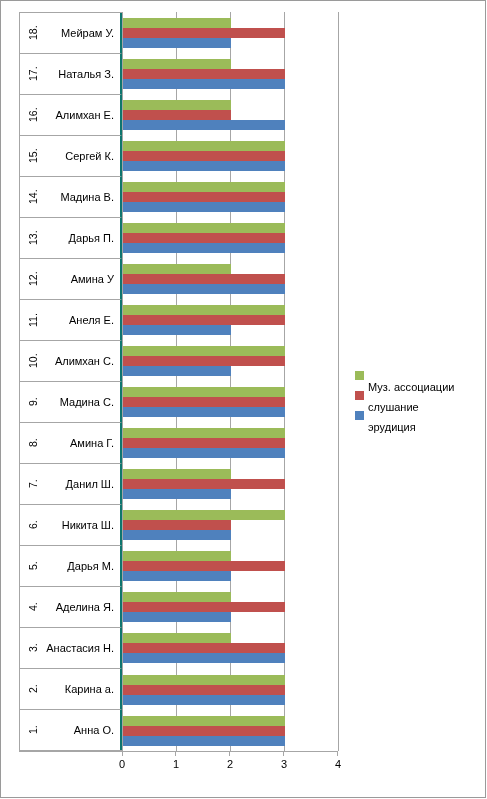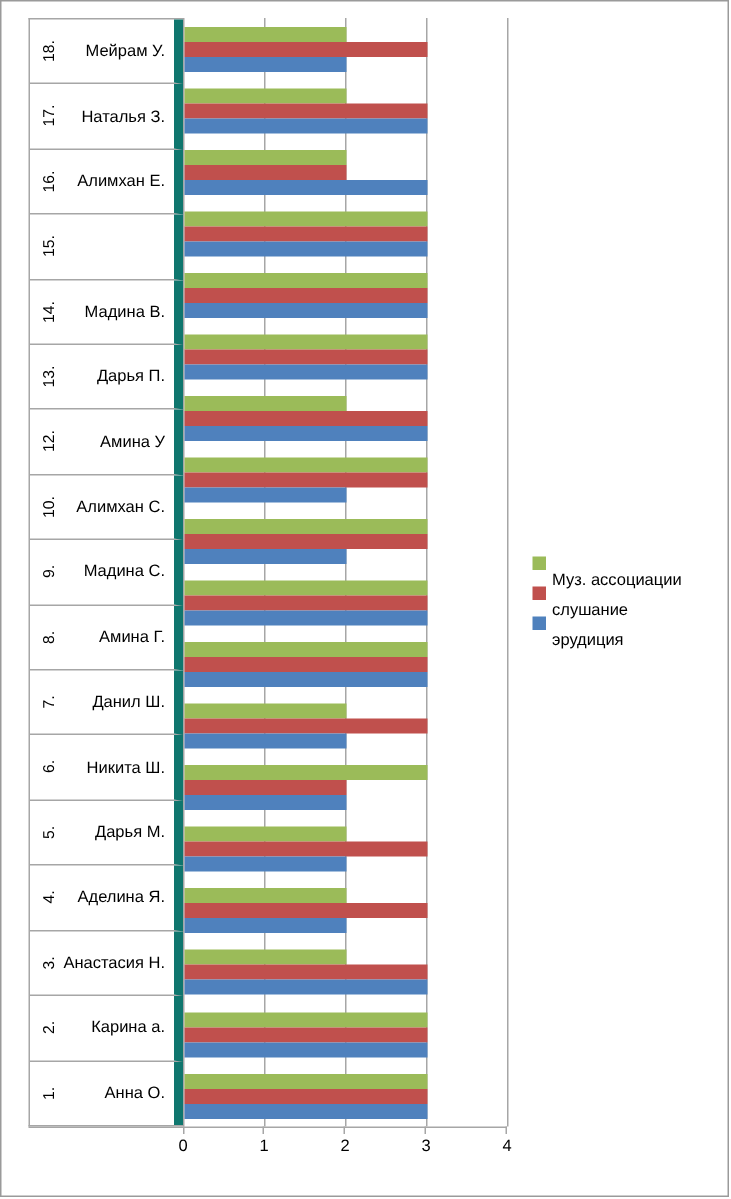--- a/index.html
+++ b/index.html
@@ -36,21 +36,21 @@
     border: 1px solid #a6a6a6;
     border-right: none;
     display: flex;
     flex-direction: column;
   }
   .cat-cell {
     flex: 1 1 0;
     position: relative;
     box-sizing: border-box;
     border-bottom: 1px solid #a6a6a6;
-    border-right: 6px solid #0f766e;
+    border-right: 2px solid #0f766e;
     display: flex;
     align-items: center;
   }
   .cat-cell:last-child { border-bottom: none; }
 
   .cat-index {
     position: absolute;
     left: 2px;
     top: 0;
     bottom: 0;
@@ -197,32 +197,37 @@
       <div class="cat-cell">
         <div class="cat-index">17.</div>
         <div class="cat-name">Наталья З.</div>
       </div>
       <div class="cat-cell">
         <div class="cat-index">16.</div>
         <div class="cat-name">Алимхан Е.</div>
       </div>
       <div class="cat-cell">
         <div class="cat-index">15.</div>
+        <div class="cat-name">Сергей К.</div>
       </div>
       <div class="cat-cell">
         <div class="cat-index">14.</div>
         <div class="cat-name">Мадина В.</div>
       </div>
       <div class="cat-cell">
         <div class="cat-index">13.</div>
         <div class="cat-name">Дарья П.</div>
       </div>
       <div class="cat-cell">
         <div class="cat-index">12.</div>
         <div class="cat-name">Амина У</div>
+      </div>
+      <div class="cat-cell">
+        <div class="cat-index">11.</div>
+        <div class="cat-name">Анеля Е.</div>
       </div>
       <div class="cat-cell">
         <div class="cat-index">10.</div>
         <div class="cat-name">Алимхан С.</div>
       </div>
       <div class="cat-cell">
         <div class="cat-index">9.</div>
         <div class="cat-name">Мадина С.</div>
       </div>
       <div class="cat-cell">

